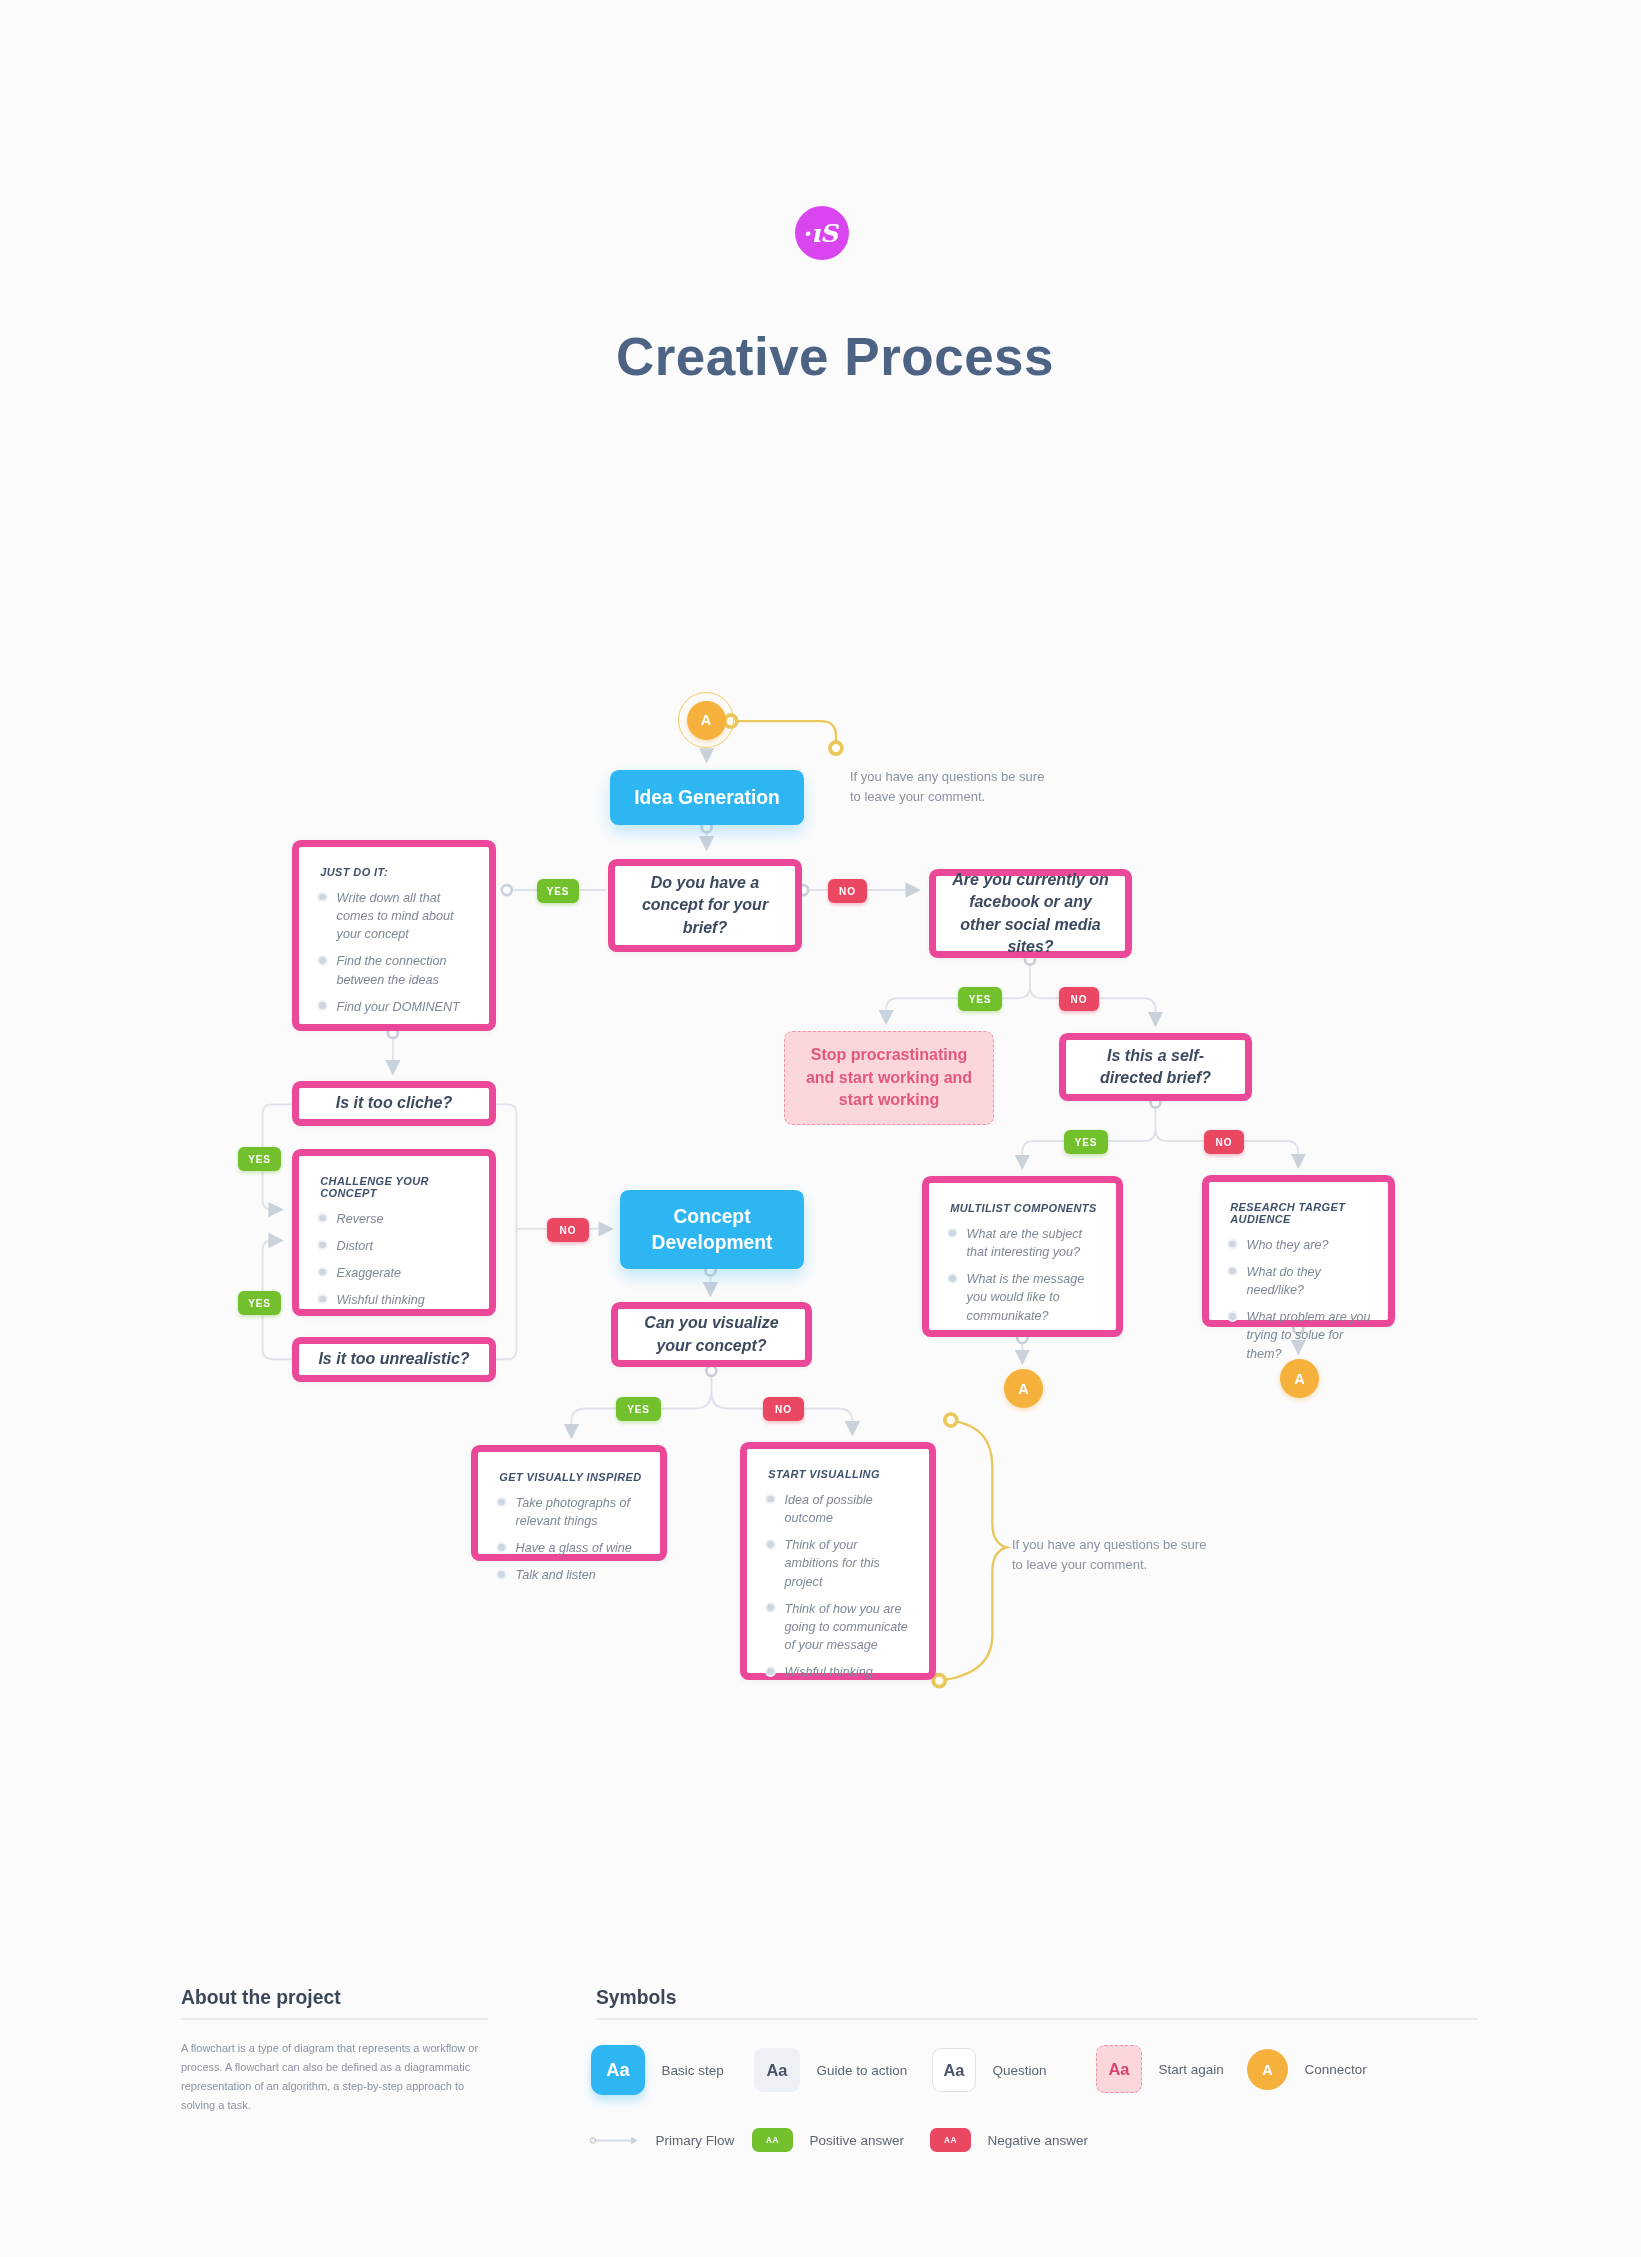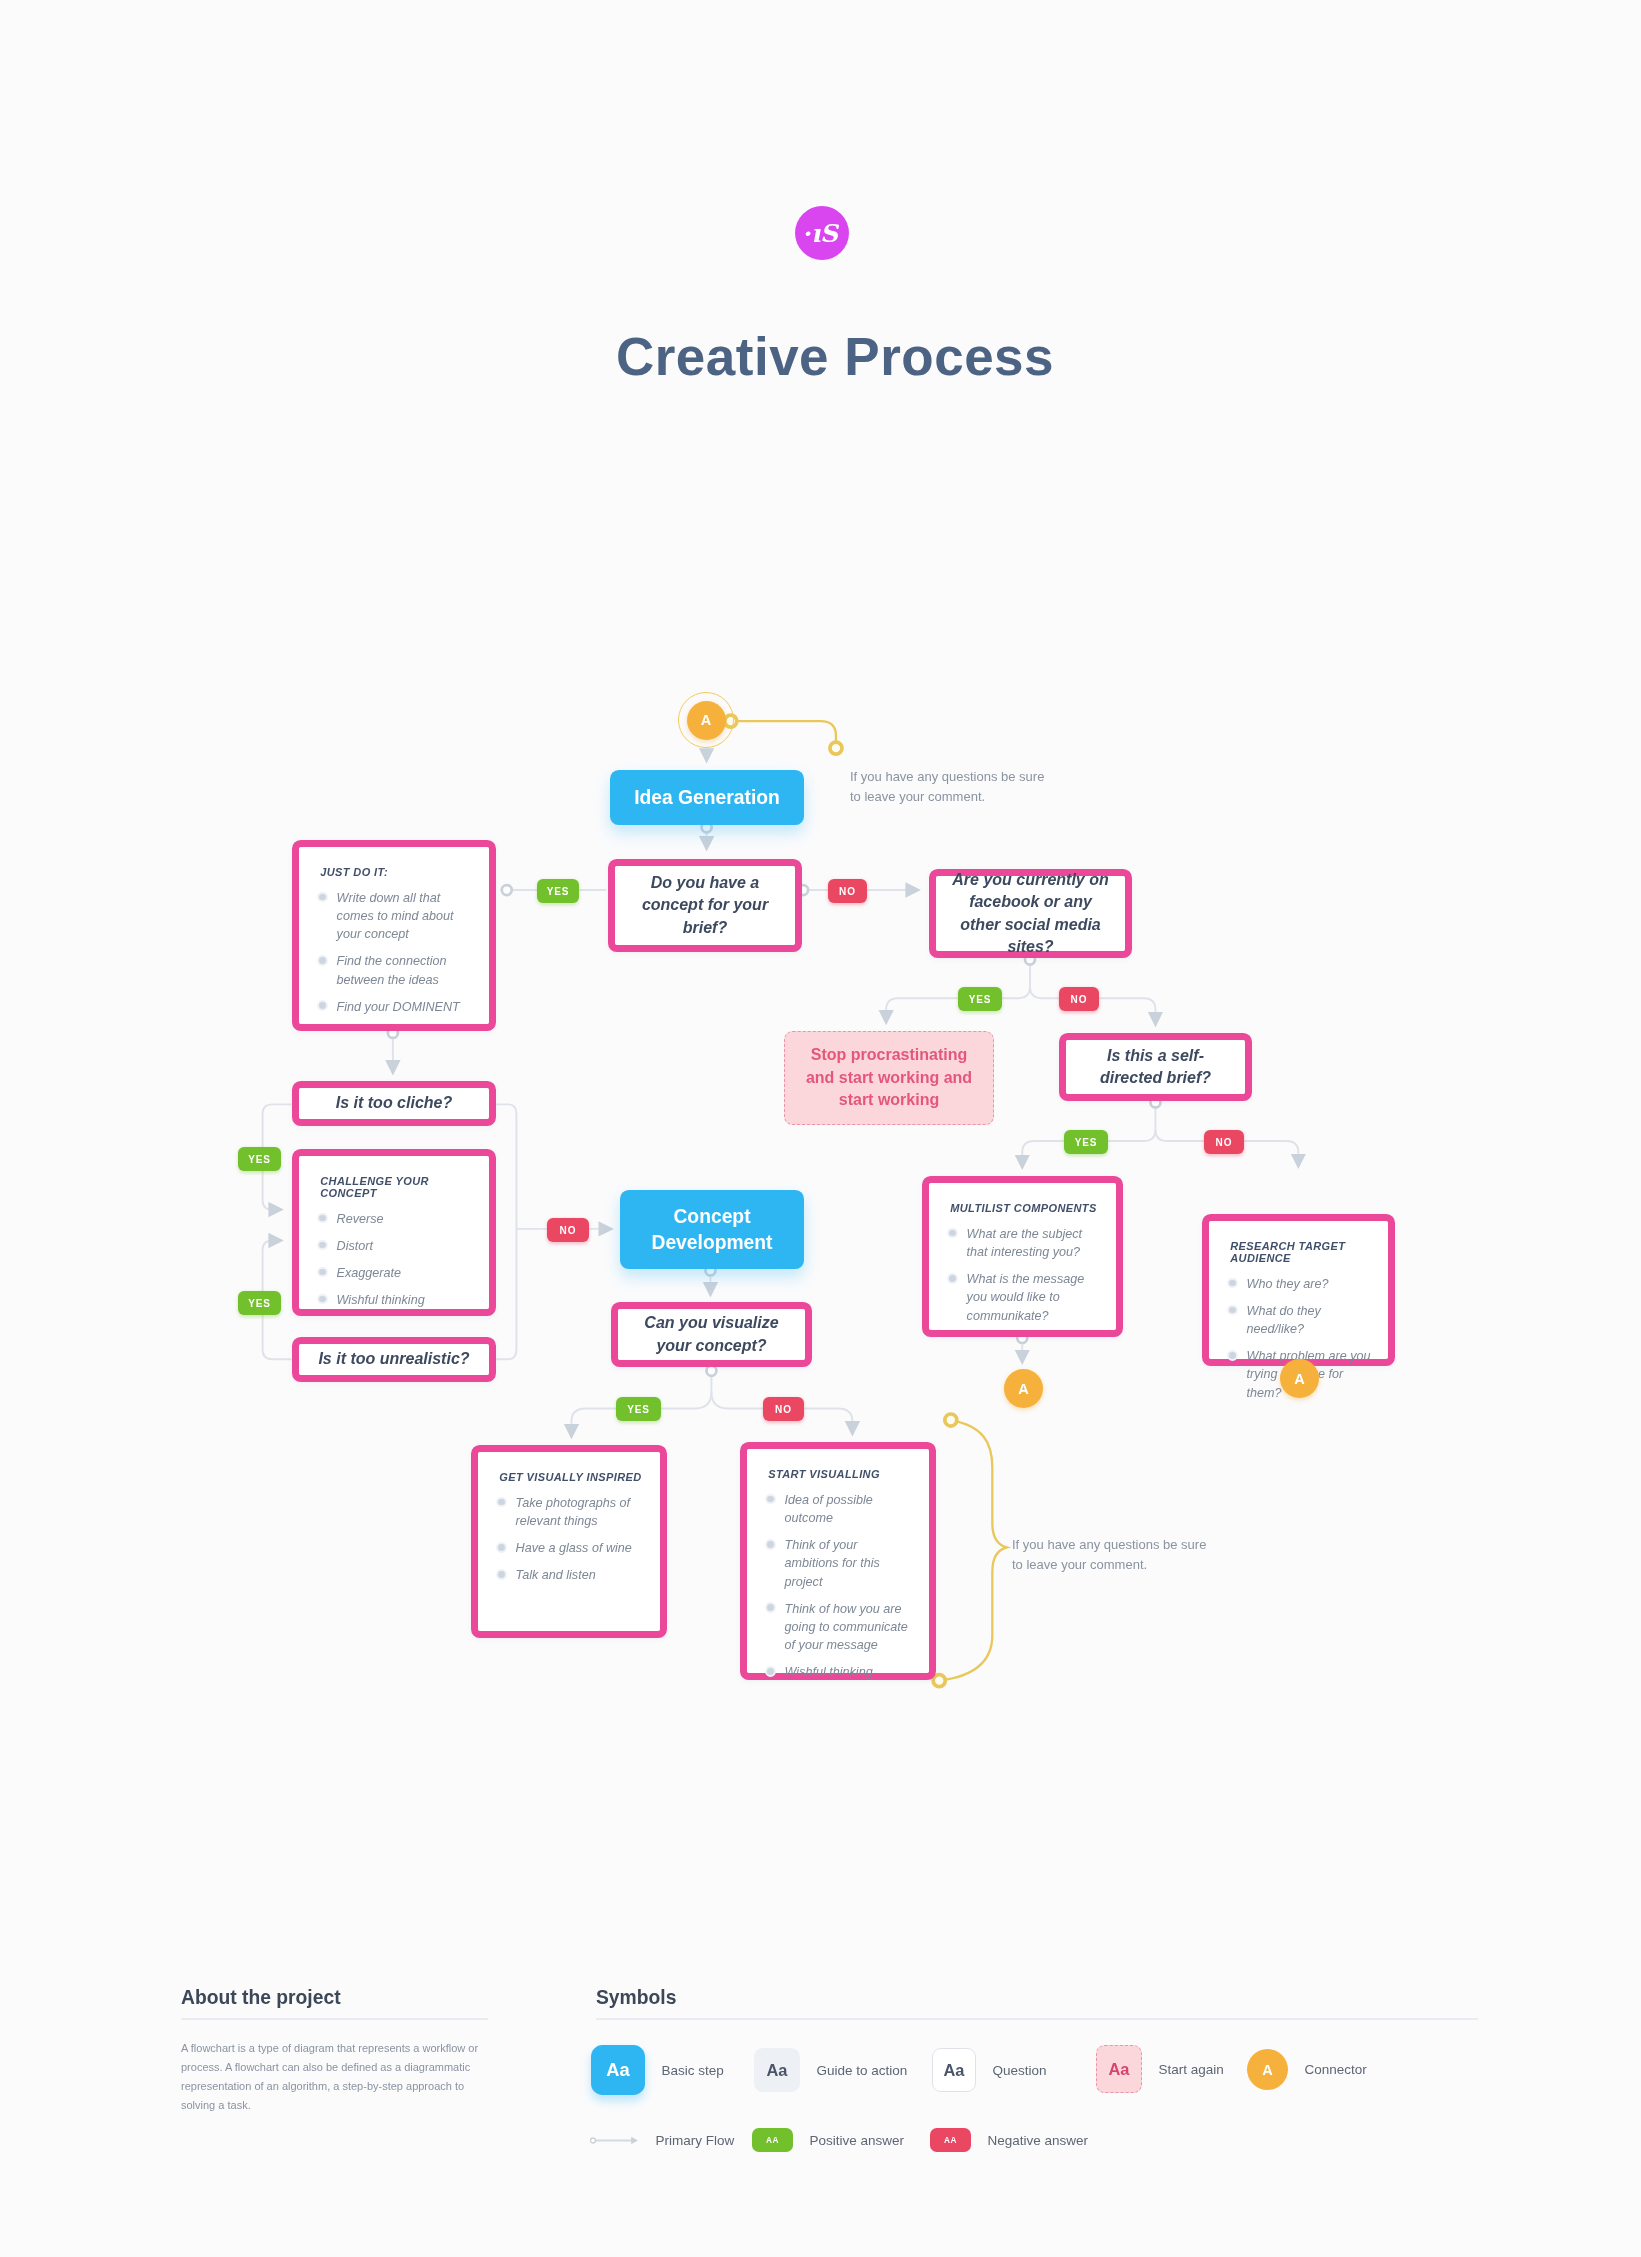--- a/index.html
+++ b/index.html
@@ -160,30 +160,30 @@
   <div class="abs box q z2" style="left:611px;top:1302px;width:201px;height:65px;">Can you visualize your concept?</div>
 
   <div class="abs box list z2" style="left:922px;top:1176px;width:201px;height:161px;">
     <div class="list-title">MULTILIST COMPONENTS</div>
     <ul>
       <li>What are the subject that interesting you?</li>
       <li>What is the message you would like to communikate?</li>
     </ul>
   </div>
 
-  <div class="abs box list z2" style="left:1202px;top:1214px;width:193px;height:152px;">
+  <div class="abs box list z2" style="left:1202px;top:1175px;width:193px;height:152px;">
     <div class="list-title">RESEARCH TARGET AUDIENCE</div>
     <ul>
       <li>Who they are?</li>
       <li>What do they need/like?</li>
       <li>What problem are you trying to solue for them?</li>
     </ul>
   </div>
 
-  <div class="abs box list z2" style="left:471px;top:1445px;width:196px;height:193px;">
+  <div class="abs box list z2" style="left:471px;top:1445px;width:196px;height:116px;">
     <div class="list-title">GET VISUALLY INSPIRED</div>
     <ul>
       <li>Take photographs of relevant things</li>
       <li>Have a glass of wine</li>
       <li>Talk and listen</li>
     </ul>
   </div>
 
   <div class="abs box list z2" style="left:740px;top:1442px;width:196px;height:238px;">
     <div class="list-title">START VISUALLING</div>

